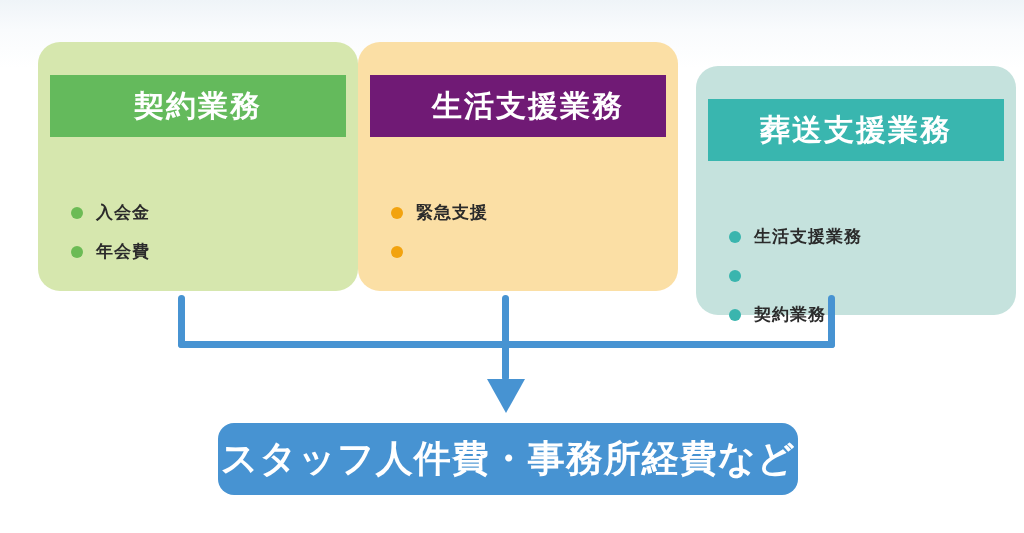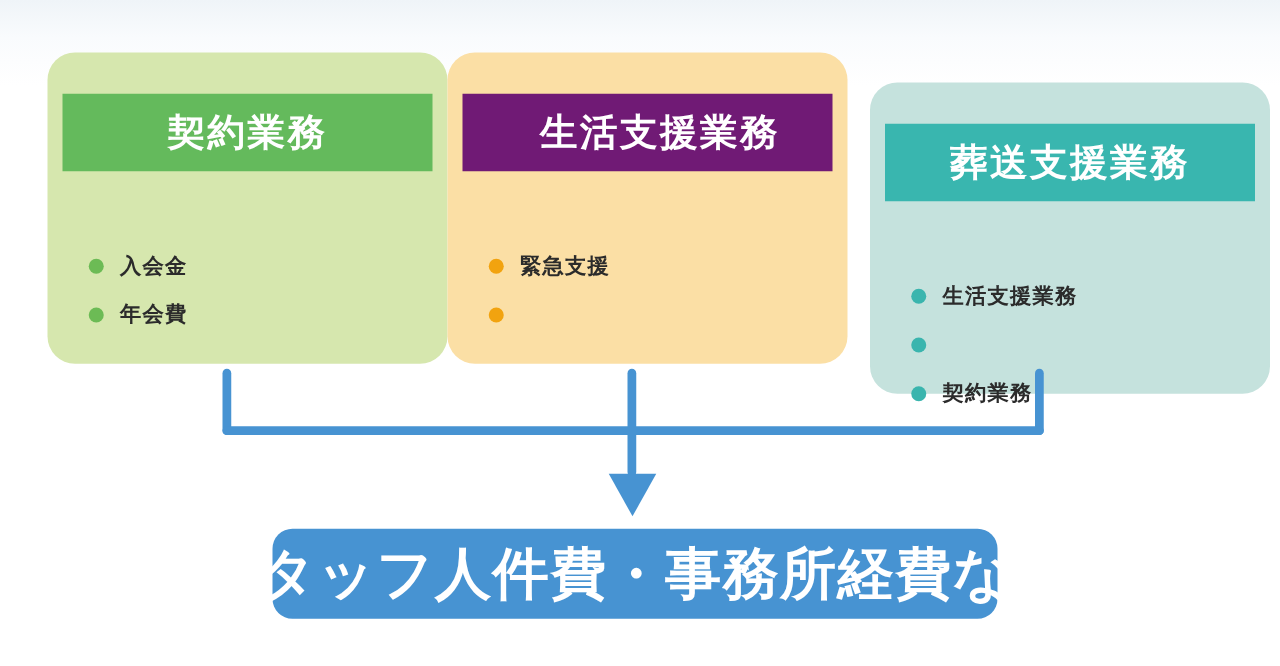--- a/index.html
+++ b/index.html
@@ -40,21 +40,21 @@
   .arrowhead {
     position:absolute; left:487px; top:379px; width:0; height:0;
     border-left:19px solid transparent; border-right:19px solid transparent;
     border-top:34px solid #4793d2;
   }
   
   .result {
     position:absolute; left:218px; top:423px; width:580px; height:72px;
     background:#4793d2; border-radius:16px;
     display:flex; align-items:center; justify-content:center;
-    color:#ffffff; font-size:45px; font-weight:bold; letter-spacing:1px; white-space:nowrap;
+    color:#ffffff; font-size:37px; font-weight:bold; letter-spacing:1px; white-space:nowrap;
   }
 </style>
 </head>
 <body>
 
 <div class="canvas">
 
   <div class="panel panel--green">
     <div class="panel__header">契約業務</div>
     <ul class="panel__list">

